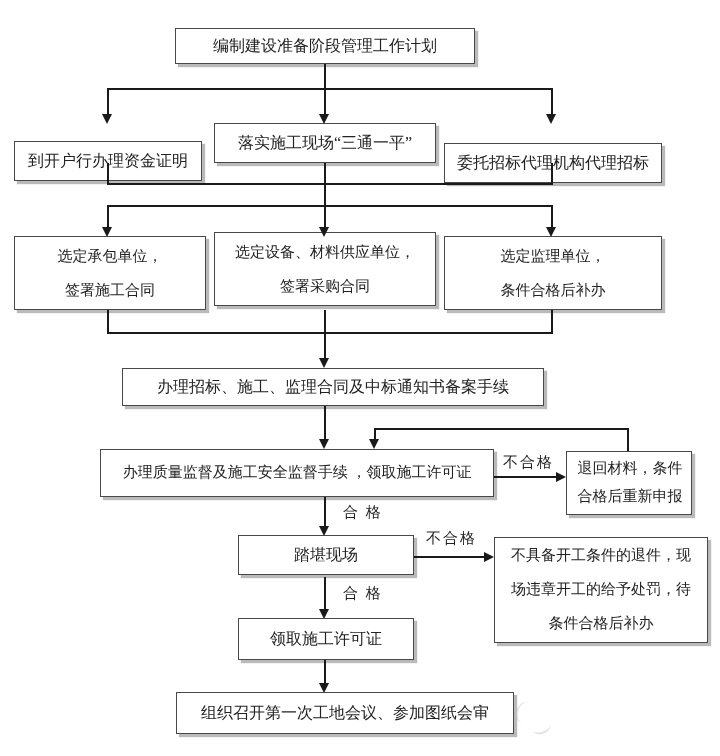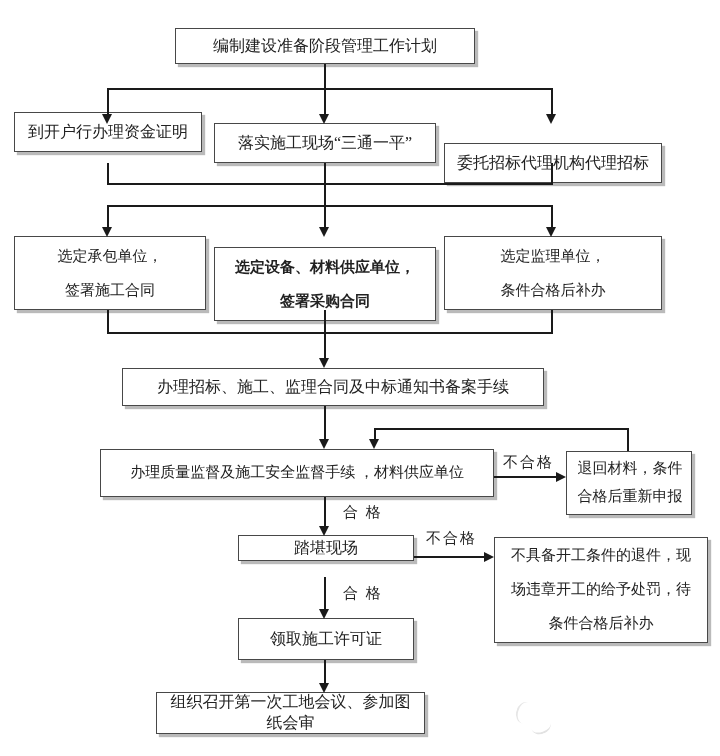--- a/index.html
+++ b/index.html
@@ -37,47 +37,47 @@
   .wm1{left:516px;top:702px;width:16px;height:22px;border-left:2px solid #c9c9c9;border-radius:50%;transform:rotate(14deg);}
   .wm2{left:531px;top:719px;width:20px;height:13px;border-bottom:2px solid #bfbfbf;border-radius:50%;transform:rotate(-18deg);}
 </style>
 </head>
 <body>
 
 <div class="canvas">
 
   <div class="node" style="left:175px;top:28px;width:300px;height:36px;">编制建设准备阶段管理工作计划</div>
 
-  <div class="node" style="left:14px;top:112px;width:188px;height:40px;">到开户行办理资金证明</div>
+  <div class="node" style="left:14px;top:141px;width:188px;height:40px;">到开户行办理资金证明</div>
   <div class="node" style="left:214px;top:123px;width:222px;height:40px;">落实施工现场“三通一平”</div>
   <div class="node" style="left:444px;top:123px;width:218px;height:40px;margin-top:20px;">委托招标代理机构代理招标</div>
 
   <div class="node fs15 lh-two" style="left:14px;top:236px;width:192px;height:74px;">选定承包单位，
 签署施工合同</div>
-  <div class="node fs15 lh-two" style="left:214px;top:247px;width:222px;height:74px;font-weight:bold;">选定设备、材料供应单位，
+  <div class="node fs15 lh-two" style="left:214px;top:232px;width:222px;height:74px;">选定设备、材料供应单位，
 签署采购合同</div>
   <div class="node fs15 lh-two" style="left:444px;top:236px;width:218px;height:74px;">选定监理单位，
 条件合格后补办</div>
 
   <div class="node" style="left:122px;top:368px;width:422px;height:38px;">办理招标、施工、监理合同及中标通知书备案手续</div>
 
-  <div class="node fs15" style="left:100px;top:449px;width:394px;height:48px;">办理质量监督及施工安全监督手续 ，材料供应单位</div>
+  <div class="node fs15" style="left:100px;top:449px;width:394px;height:48px;">办理质量监督及施工安全监督手续 ，领取施工许可证</div>
 
   <div class="node fs15 lh-six" style="left:566px;top:451px;width:126px;height:64px;">退回材料，条件
 合格后重新申报</div>
 
-  <div class="node" style="left:238px;top:535px;width:176px;height:26px;">踏堪现场</div>
+  <div class="node" style="left:238px;top:535px;width:176px;height:40px;">踏堪现场</div>
 
   <div class="node fs15 lh-eight" style="left:494px;top:537px;width:214px;height:106px;">不具备开工条件的退件，现
 场违章开工的给予处罚，待
 条件合格后补办</div>
 
   <div class="node" style="left:238px;top:618px;width:176px;height:42px;">领取施工许可证</div>
 
-  <div class="node" style="left:156px;top:692px;width:269px;height:42px;">组织召开第一次工地会议、参加图纸会审</div>
+  <div class="node" style="left:176px;top:692px;width:338px;height:42px;">组织召开第一次工地会议、参加图纸会审</div>
 
   <div class="vline" style="left:324px;top:64px;height:50px;"></div>
   <div class="hline" style="left:107px;top:88px;width:446px;"></div>
   <div class="vline" style="left:107px;top:88px;height:26px;"></div>
   <div class="vline" style="left:551px;top:88px;height:26px;"></div>
   <div class="arrow-down" style="left:102px;top:114px;"></div>
   <div class="arrow-down" style="left:319px;top:114px;"></div>
   <div class="arrow-down" style="left:546px;top:114px;"></div>
 
   <div class="vline" style="left:107px;top:163px;height:21px;"></div>

